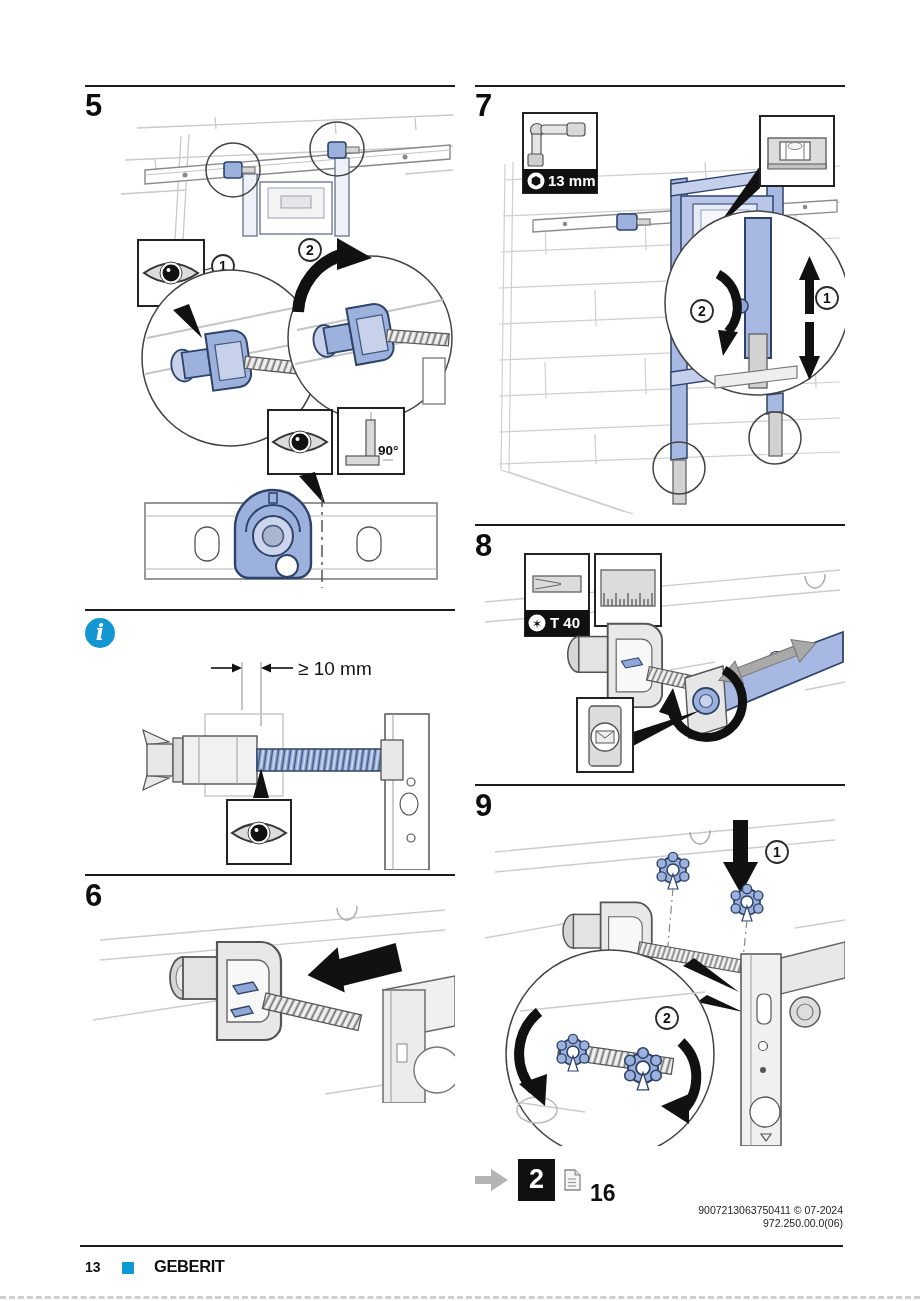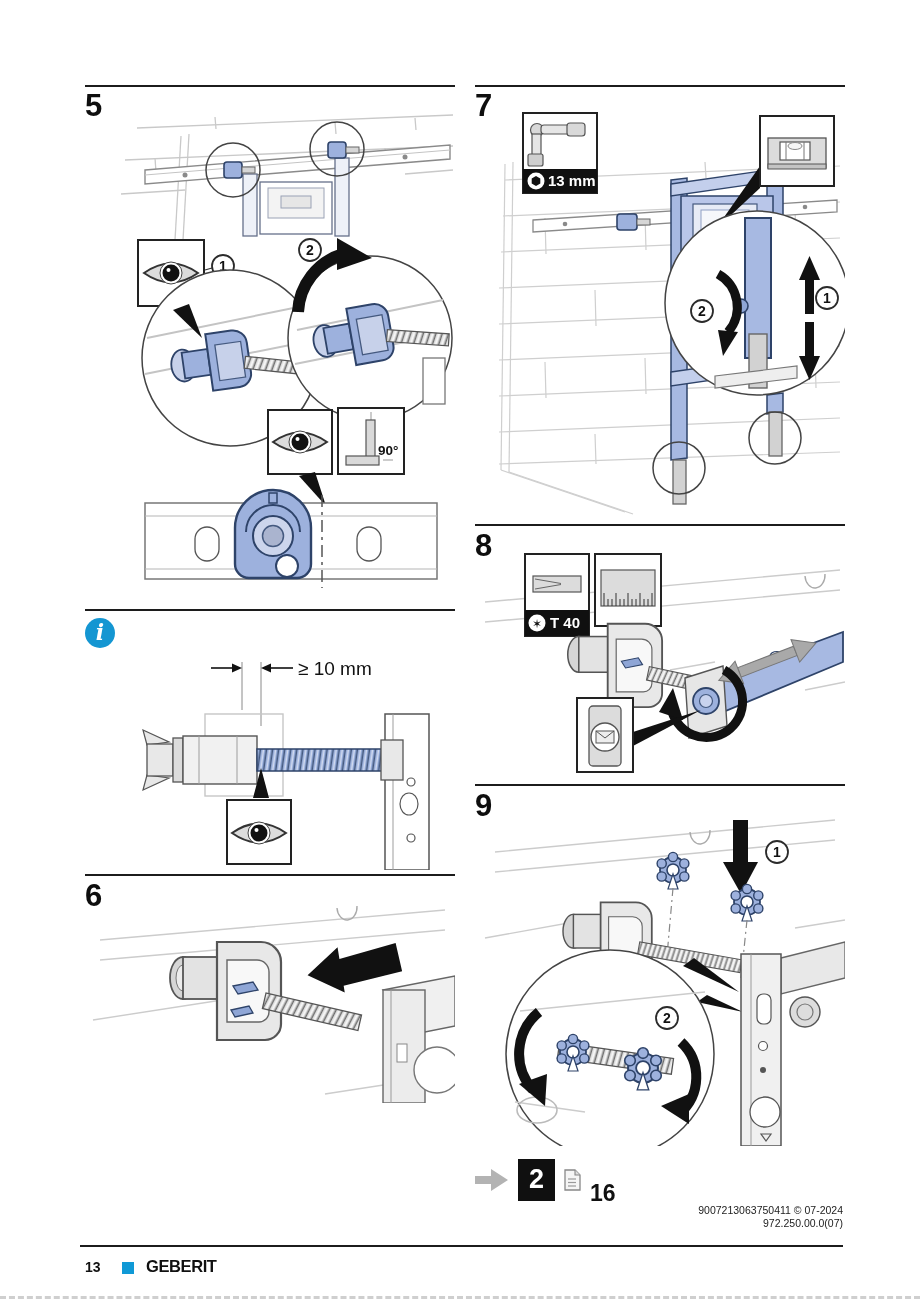--- a/index.html
+++ b/index.html
@@ -21,21 +21,21 @@
     font-size:22px;line-height:29px;
   }
   .nextref{position:absolute;display:flex;align-items:center;gap:9px;}
   .nextbox{
     width:37px;height:42px;background:#101010;color:#fff;
     display:flex;align-items:center;justify-content:center;
     font-size:27px;font-weight:bold;
   }
   .nextpage{font-size:23px;font-weight:bold;color:#111;margin-top:28px;}
   .footer-page{position:absolute;font-size:14px;font-weight:bold;}
-  .brand{position:absolute;display:flex;align-items:center;gap:12px;}
+  .brand{position:absolute;display:flex;align-items:center;gap:20px;}
   .brand .sq{width:12px;height:12px;background:#0f99d6;margin-top:2px;}
   .brand .txt{font-size:16.5px;font-weight:bold;letter-spacing:-0.4px;color:#101010;}
   .codes{position:absolute;text-align:right;font-size:10.5px;line-height:13px;color:#222;}
   .cutline{position:absolute;left:0;top:1296px;width:920px;border-top:3px dashed #cfcfcf;}
 </style>
 </head>
 <body>
 
 <div class="rule" style="left:85px;top:85px;width:370px;"></div>
 <div class="rule" style="left:475px;top:85px;width:370px;"></div>
@@ -599,15 +599,15 @@
 </div>
 
 <div class="rule" style="left:80px;top:1245px;width:763px;"></div>
 <div class="footer-page" style="left:85px;top:1259px;">13</div>
 <div class="brand" style="left:122px;top:1257px;">
   <span class="sq"></span>
   <span class="txt">GEBERIT</span>
 </div>
 <div class="codes" style="right:77px;top:1204px;text-align:right;">
   <div>9007213063750411 © 07-2024</div>
-  <div>972.250.00.0(07)</div>
+  <div>972.250.00.0(06)</div>
 </div>
 <div class="cutline"></div>
 
 </body></html>

